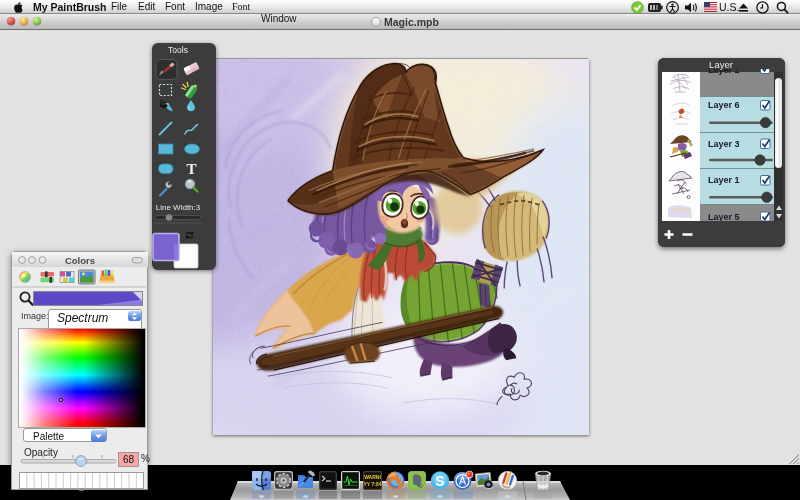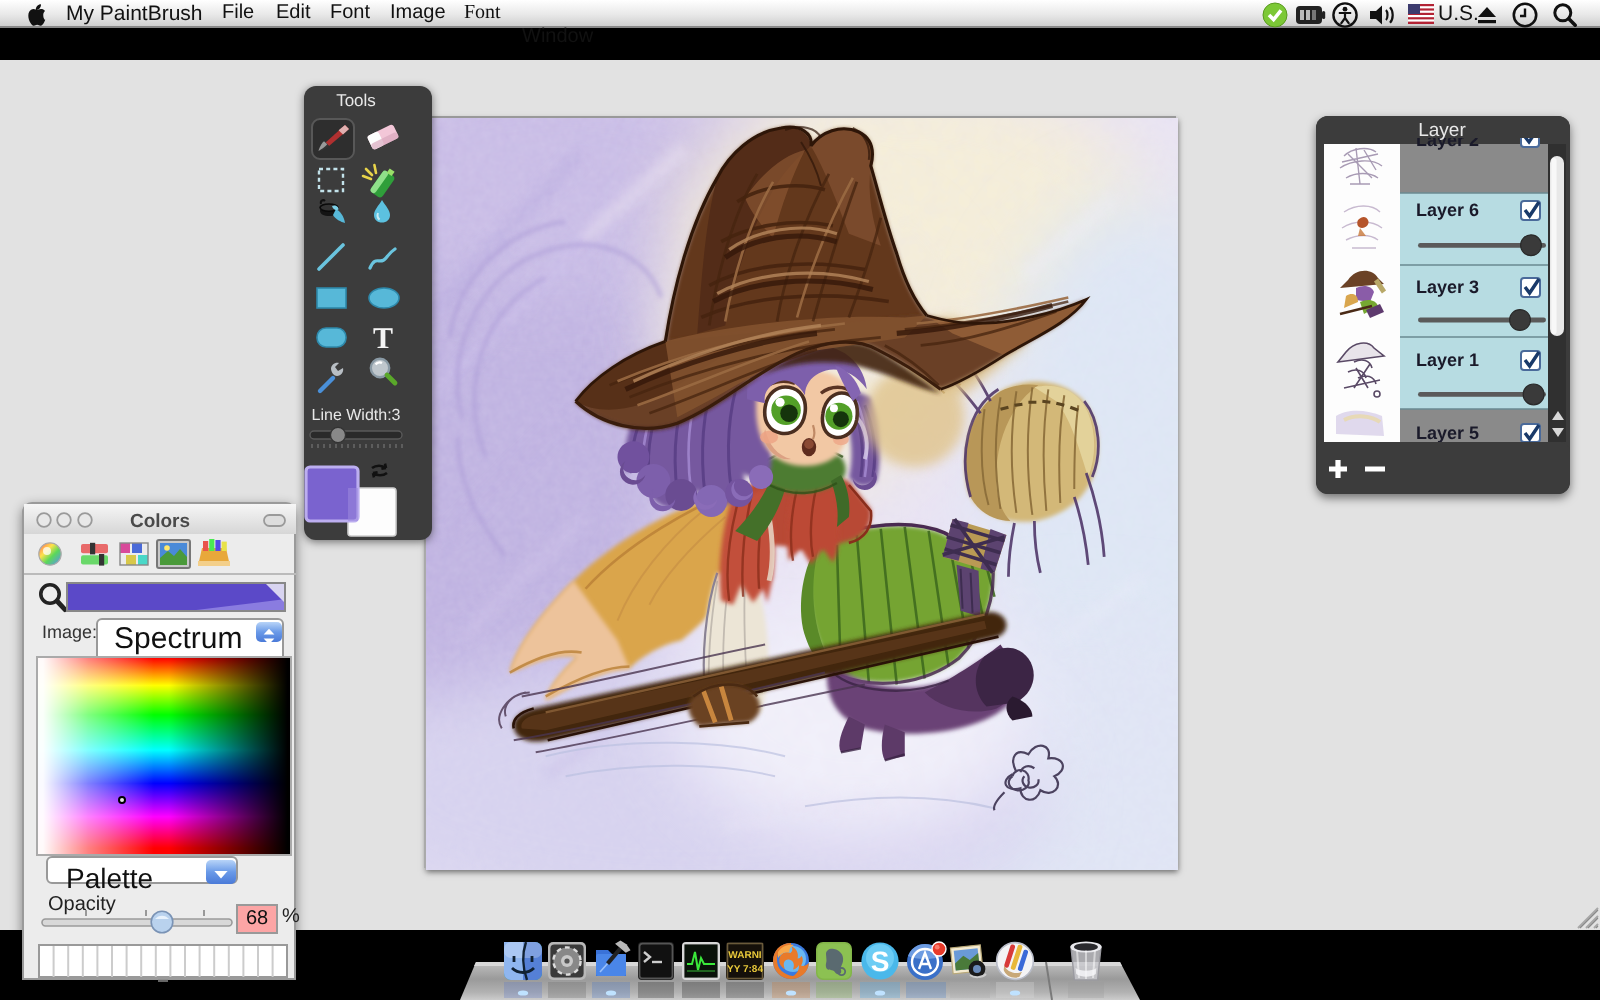--- a/index.html
+++ b/index.html
@@ -41,20 +41,27 @@
   
   #layer { left:658px; top:58px; width:127px; height:189px;
     background:#3c3c3c; border-radius:6px; box-shadow:0 2px 5px rgba(0,0,0,0.5);
     color:#eee; overflow:hidden; }
 </style>
 </head>
 <body>
 <div id="stage">
   <div class="abs" id="winbody"></div>
   <div class="abs" id="desktop"></div>
+  <div class="abs" id="titlebar">
+    <div class="tl" style="left:7px;  background:radial-gradient(circle at 35% 30%, #ff9a96, #d6433c 60%, #8e1f1a);"></div>
+    <div class="tl" style="left:20px; background:radial-gradient(circle at 35% 30%, #ffe9a8, #e9a93d 60%, #9a6a14);"></div>
+    <div class="tl" style="left:33px; background:radial-gradient(circle at 35% 30%, #d6f3a0, #7bc43e 60%, #3f7d17);"></div>
+    <div class="abs" style="left:371px; top:3px; width:10px; height:10px; border-radius:5px; background:linear-gradient(#fdfdfd,#cfd4da); border:1px solid #9aa0a8;"></div>
+    <div class="abs" style="left:384px; top:2px; font-size:10.5px; font-weight:bold; color:#383838;">Magic.mpb</div>
+  </div>
   <div class="abs" id="canvas">
     <svg width="376" height="376" viewBox="0 0 377 377" preserveAspectRatio="none">
       <defs>
         <filter id="b18" x="-60%" y="-60%" width="220%" height="220%">
             <feGaussianBlur stdDeviation="18"></feGaussianBlur>
           </filter>
         <filter id="b8" x="-60%" y="-60%" width="220%" height="220%">
             <feGaussianBlur stdDeviation="8"></feGaussianBlur>
           </filter>
         <filter id="b3" x="-60%" y="-60%" width="220%" height="220%">
@@ -311,21 +318,21 @@
         <path d="M300 330 a4 3.5 0 1 0 7 1.5 M305 326 C302 324 299 325 298 328"></path>
         <path d="M290 338 C286 342 284 345 285 347"></path>
       </g>
     </svg>
   </div>
   <div class="abs" id="menubar">
     <svg class="mi" style="left:14px; top:2px;" width="10" height="11" viewBox="0 0 11 13">
       <path d="M7.2 0.2 C7.4 1.1 7 2 6.4 2.6 C5.8 3.2 4.9 3.6 4.2 3.5 C4.1 2.7 4.5 1.8 5 1.2 C5.6 0.6 6.5 0.2 7.2 0.2 Z" fill="#111"></path>
       <path d="M8.6 6.3 C8.6 4.9 9.6 4.2 9.7 4.1 C8.9 3 7.8 2.9 7.4 2.9 C6.4 2.8 5.5 3.5 5 3.5 C4.5 3.5 3.7 2.9 2.9 2.9 C1.8 3 0.8 3.6 0.3 4.6 C-0.8 6.6 0 9.6 1.1 11.2 C1.6 12 2.2 12.9 3 12.8 C3.8 12.8 4.1 12.3 5 12.3 C5.9 12.3 6.2 12.8 7 12.8 C7.9 12.8 8.4 12 8.9 11.2 C9.5 10.3 9.7 9.4 9.8 9.3 C9.7 9.3 8.6 8.9 8.6 6.3 Z" fill="#111"></path>
     </svg>
-    <span class="mi" style="left:33px; font-weight:normal; font-size:10.5px;">My PaintBrush</span>
+    <span class="mi" style="left:33px; font-weight:bold; font-size:10.5px;">My PaintBrush</span>
     <span class="mi" style="left:111px;">File</span>
     <span class="mi" style="left:138px;">Edit</span>
     <span class="mi" style="left:165px;">Font</span>
     <span class="mi" style="left:195px;">Image</span>
     <span class="mi" style="left:232px;font-family:Liberation Serif, serif;">Font</span>
     <span class="mi" style="left:261px;margin-top:12px;">Window</span>
 
     <svg class="mi" style="left:631px; top:1px;" width="13" height="13" viewBox="0 0 13 13">
       <circle cx="6.5" cy="6.5" r="6" fill="#7cc836" stroke="#5a9a20" stroke-width="0.5"></circle>
       <path d="M3.5 6.5 L5.8 8.8 L9.5 4.2" stroke="#fff" stroke-width="1.8" fill="none"></path>
@@ -503,35 +510,35 @@
     </svg>
     <svg class="abs" style="left:6px; top:38px;" width="18" height="17" viewBox="0 0 18 17">
       <circle cx="7" cy="7" r="4.6" fill="none" stroke="#222" stroke-width="1.8"></circle>
       <path d="M10.5 10.5 L14.5 14.8" stroke="#222" stroke-width="2.4" stroke-linecap="round"></path>
     </svg>
     <div class="abs" style="left:21px; top:39px; width:110px; height:15px; background:#8a7ce0; border:1px solid #888; overflow:hidden;">
       <div class="abs" style="left:-10px; top:-16px; width:130px; height:30px; background:#5b49c8; transform:rotate(-7deg);"></div>
       <div class="abs" style="right:0; top:0; width:0; height:0; border-left:9px solid transparent; border-top:9px solid #d8d4f0;"></div>
     </div>
     <div class="abs" style="left:9px; top:59px; font-size:9px; color:#333;">Image:</div>
-    <div class="abs" style="left:36px; top:57px; width:94px; height:26px; background:#fff; border:1px solid #999; border-radius:3px; font-size:15px; color:#111; padding:0.5px 0 0 8px;">Spectrum
+    <div class="abs" style="left:36px; top:57px; width:94px; height:26px; background:#fff; border:1px solid #999; border-radius:3px; font-size:12px; color:#111; padding:0.5px 0 0 8px;font-style:italic;">Spectrum
       <div class="abs" style="right:0.5px; top:0.5px; width:13px; height:10.5px; border-radius:2.5px; background:linear-gradient(#b8d4f8,#6a9ae8 50%,#4a7ad8);">
         <svg width="13" height="10.5" viewBox="0 0 13 10.5">
             <path d="M3.8 4.2 L6.5 1.4 L9.2 4.2 Z M3.8 6.3 L6.5 9.1 L9.2 6.3 Z" fill="#fff"></path>
           </svg>
       </div>
     </div>
     <div class="abs" style="left:6px; top:76px; width:128px; height:100px; border:1px solid #aaa;
       background:
         linear-gradient(to right, rgba(0,0,0,0) 52%, rgba(0,0,0,0.5) 76%, rgba(0,0,0,1) 99%),
         linear-gradient(to right, rgba(255,255,255,0.98) 2%, rgba(255,255,255,0.5) 20%, rgba(255,255,255,0) 46%),
         linear-gradient(to bottom, #f00, #ff0 14%, #0f0 29%, #0ff 47%, #00f 64%, #f0f 81%, #f00 97%);">
       <div class="abs" style="left:40px; top:69px; width:4px; height:4px; border:1px solid #000; background:#e8e8e8; border-radius:50%;"></div>
     </div>
-    <div class="abs" style="left:11px; top:176px; width:96px; height:14px; background:#fff; border:1px solid #999; border-radius:3px; font-size:14px; color:#111; padding:1.5px 0 0 9px;">Palette
+    <div class="abs" style="left:11px; top:176px; width:84px; height:14px; background:#fff; border:1px solid #999; border-radius:3px; font-size:10px; color:#111; padding:1.5px 0 0 9px;">Palette
       <div class="abs" style="right:0.5px; top:0.5px; width:15px; height:12px; border-radius:2.5px; background:linear-gradient(#b8d4f8,#6a9ae8 50%,#4a7ad8);">
         <svg width="15" height="12" viewBox="0 0 15 12">
             <path d="M4.2 4.5 L7.5 8.2 L10.8 4.5 Z" fill="#fff"></path>
           </svg>
       </div>
     </div>
     <div class="abs" style="left:12px; top:195px; font-size:10px; color:#222;">Opacity</div>
     <svg class="abs" style="left:6px; top:200px;" width="130" height="18" viewBox="0 0 130 18">
       <path d="M25 3 l0 3 M55 3 l0 3 M84 3 l0 3" stroke="#999" stroke-width="1"></path>
       <rect x="3" y="7.5" width="95" height="3.5" rx="1.7" fill="#d8d8d8" stroke="#9a9a9a" stroke-width="0.8"></rect>

